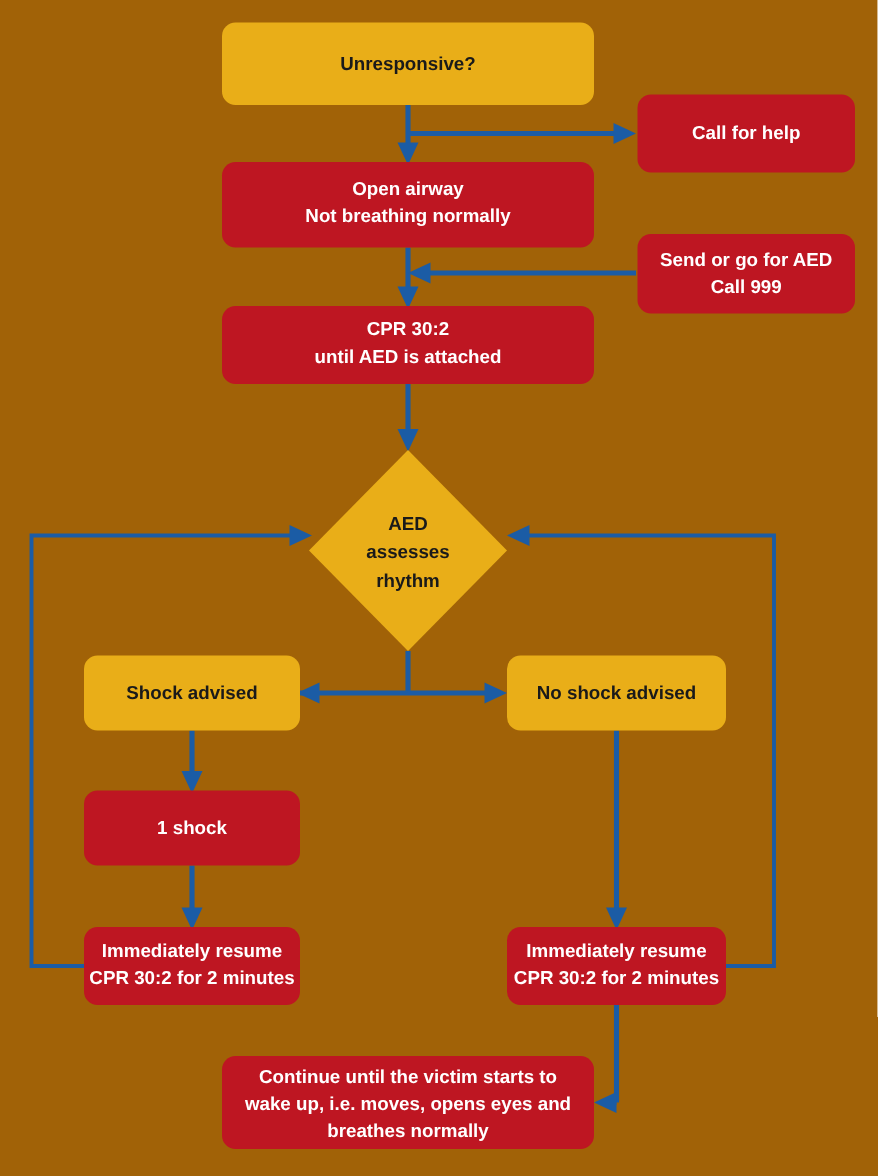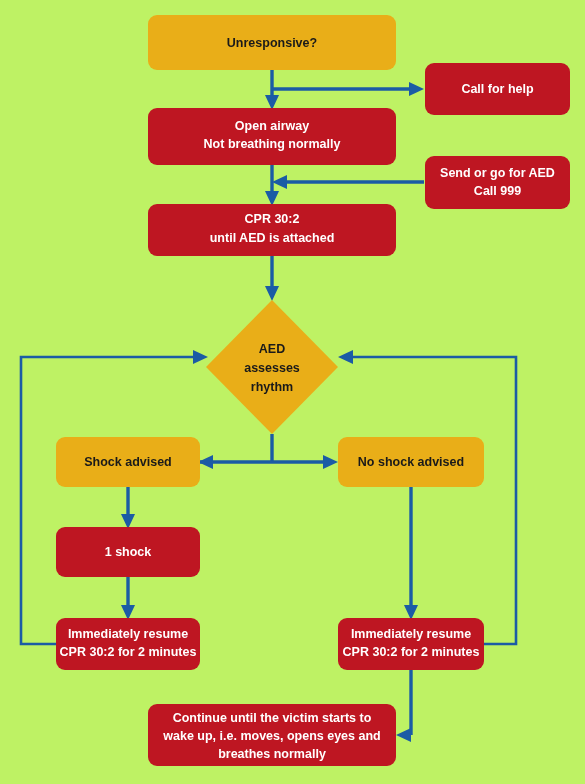--- a/index.html
+++ b/index.html
@@ -8,21 +8,21 @@
     padding: 0;
     background: #ffffff;
   }
   body {
     font-family: "Liberation Sans", sans-serif;
   }
   #flowchart-root {
     position: relative;
     width: 585px;
     height: 784px;
-    background: #bef264;
+    background: #a16207;
     overflow: hidden;
   }
   #flow-svg {
     display: block;
     width: 585px;
     height: 784px;
   }
   .node-label {
     font-family: "Liberation Sans", sans-serif;
     font-weight: bold;

